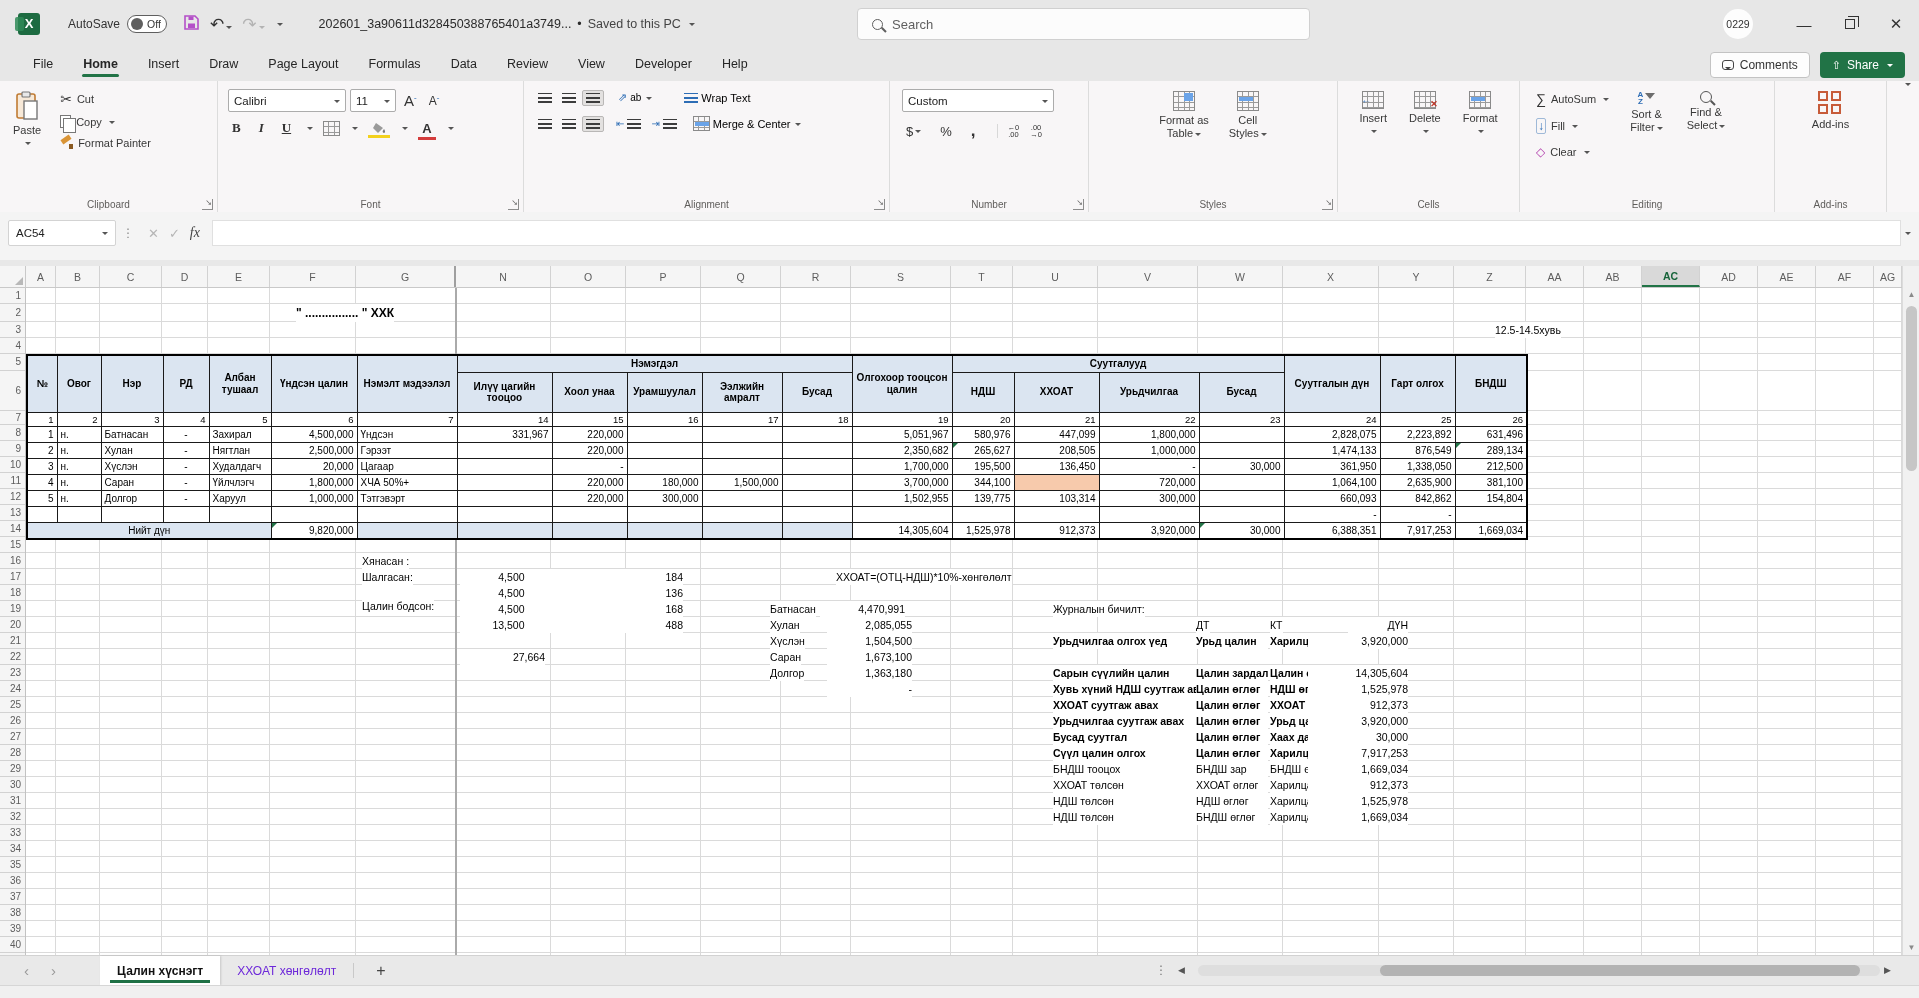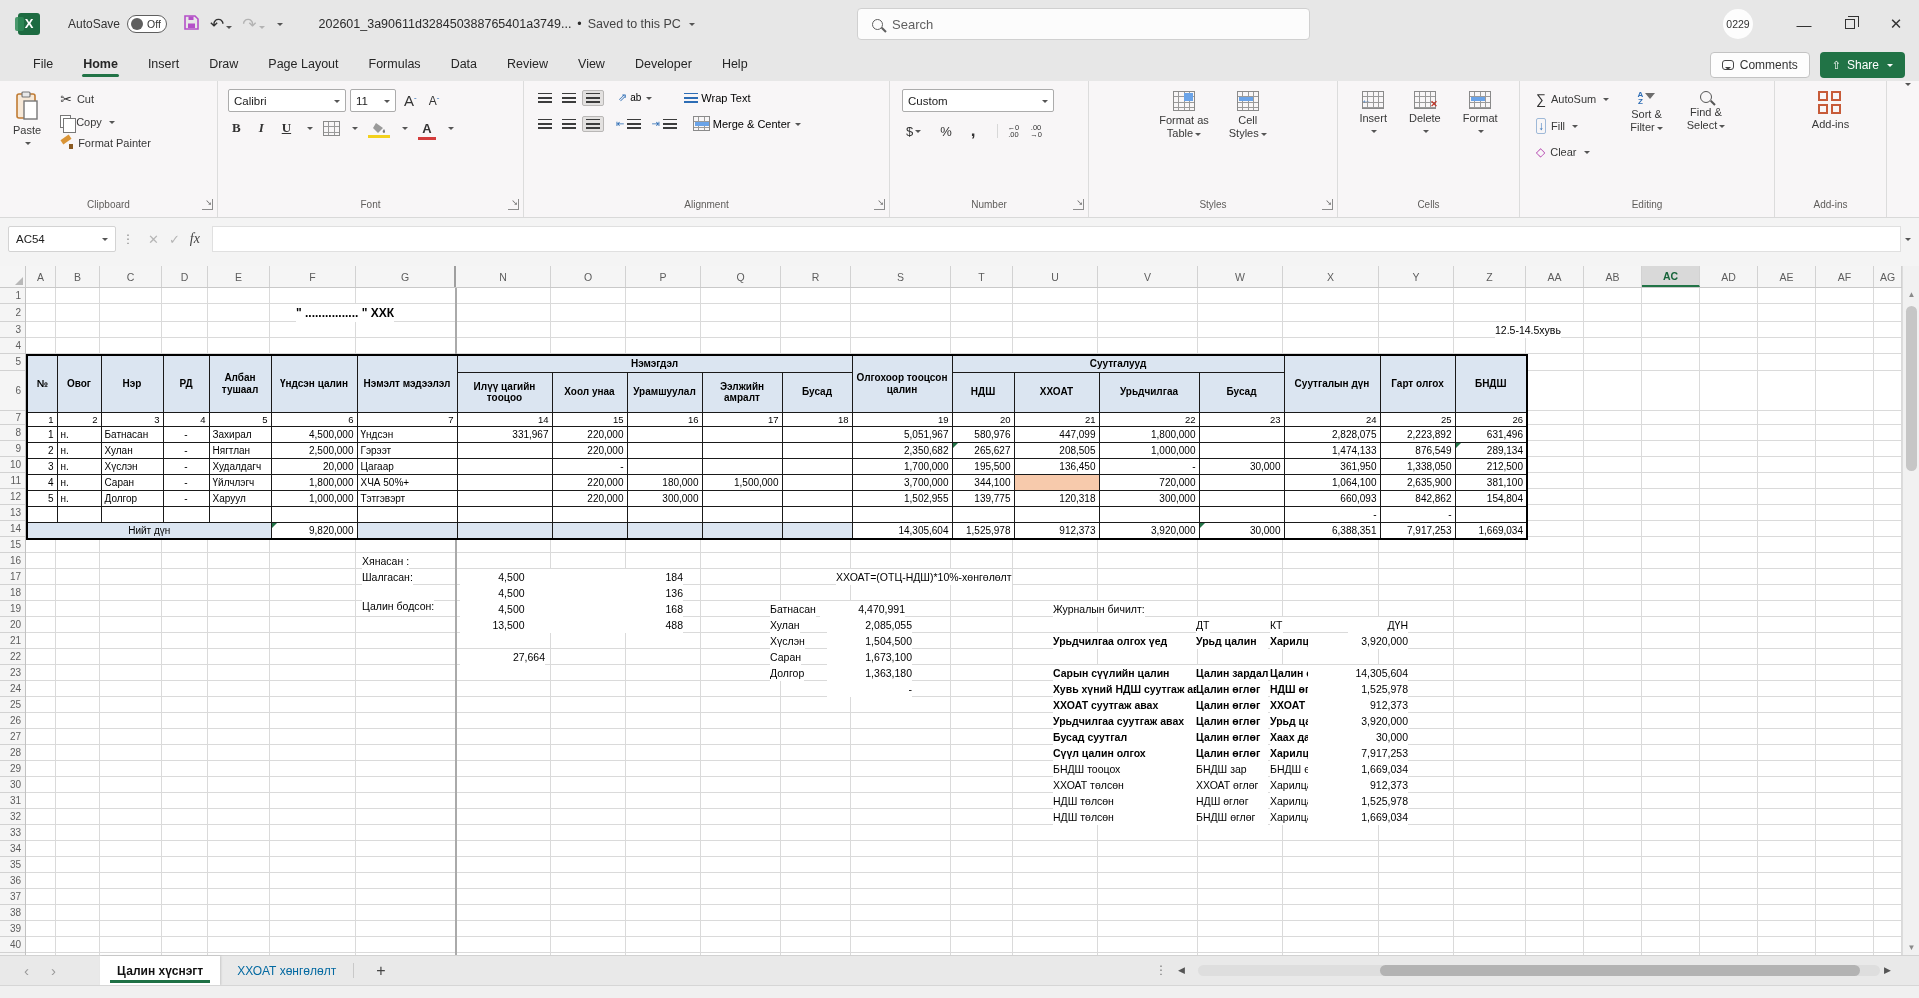--- a/index.html
+++ b/index.html
@@ -86,21 +86,21 @@
   .cleari { color:#b13dac; font-size:12px; }
   .azi { font-size:8px; line-height:7px; color:#2d6db5; font-weight:bold; }
   .funneli { width:0; height:0; border:5px solid transparent; border-top:6px solid #6d6d6d; }
   .magbig { width:12px; height:12px; border:1.6px solid #555; border-radius:50%; position:relative; }
   .magbig::after { content:""; position:absolute; left:9px; top:10px; width:6px; height:1.6px; background:#555; transform:rotate(45deg); }
   .addinsi { width:24px; height:24px; display:grid; grid-template-columns:10px 10px; grid-template-rows:10px 10px; gap:3px; }
   .addinsi span { border:2px solid #c75b39; }
   .rb-collapse { position:absolute; right:8px; bottom:4px; color:#666; }
 
   
-  .fb { position:absolute; left:0; top:218px; width:1919px; height:48px; background:#f4f4f4; display:flex; align-items:center; padding:0 0 6px 0;justify-content:center; }
+  .fb { position:absolute; left:0; top:212px; width:1919px; height:48px; background:#f4f4f4; display:flex; align-items:center; padding:0 0 6px 0;justify-content:center; }
   .namebox { width:108px; height:26px; background:#fff; border:1px solid #d3d3d3; border-radius:2px; margin-left:8px; display:flex; align-items:center; justify-content:space-between; padding:0 7px; font-size:11.5px; color:#222; }
   .fb-dots { color:#8a8a8a; font-size:12px; margin:0 6px; }
   .fb-btns { display:flex; align-items:center; gap:10px; padding:0 8px; }
   .fb-x { color:#b5b5b5; font-size:13px; }
   .fb-ck { color:#b5b5b5; font-size:13px; }
   .fb-fx { font-family:"Liberation Serif", serif; font-style:italic; font-size:14px; color:#444; }
   .fb-input { flex:1; height:26px; background:#fff; border:1px solid #e0e0e0; margin-left:4px; margin-right:2px; }
   .fb-chv { margin-right:8px; color:#666; }
 
   
@@ -131,21 +131,21 @@
   #tbl tr.numrow td { font-size:9.5px; text-align:right; }
 
   
   .vscroll { position:absolute; right:0; top:266px; width:17px; height:689px; background:#f1f1f1; border-left:1px solid #dcdcdc; }
   .vs-up { position:absolute; top:24px; left:0; width:17px; text-align:center; color:#8a8a8a; font-size:8px; }
   .vs-dn { position:absolute; bottom:3px; left:0; width:17px; text-align:center; color:#8a8a8a; font-size:8px; }
   .vs-thumb { position:absolute; left:3px; top:40px; width:11px; height:165px; background:#c6c6c6; border-radius:6px; }
   .tabbar { position:absolute; left:0; top:955px; width:1919px; height:30px; background:#e9e9e9; border-top:1px solid #d2d2d2; }
   .tb-nav { position:absolute; left:24px; top:0; height:100%; display:flex; align-items:center; gap:22px; color:#9a9a9a; font-size:15px; }
   #sheettabs { position:absolute; left:100px; top:0; height:100%; display:flex; align-items:stretch; }
-  .stab { display:flex; align-items:center; padding:0 17px; font-size:12px; color:#0369a1; position:relative; }
+  .stab { display:flex; align-items:center; padding:0 17px; font-size:12px; color:#6d28d9; position:relative; }
   .stab.act { background:#fff; font-weight:bold; color:#111; box-shadow:1px 0 2px rgba(0,0,0,.15); }
   .stab.act::after { content:""; position:absolute; left:10px; right:10px; bottom:2px; height:3px; background:#1e7145; }
   .stab-div { width:1px; background:#c9c9c9; margin:7px 0; }
   .addsheet { display:flex; align-items:center; padding:0 22px; color:#444; font-size:16px; }
   .hs-dots { position:absolute; left:1155px; top:7px; color:#7a7a7a; font-size:12px; }
   .hs-left { position:absolute; left:1178px; top:9px; color:#555; font-size:9px; }
   .hs-right { position:absolute; left:1884px; top:9px; color:#555; font-size:9px; }
   .hs-track { position:absolute; left:1198px; top:9px; width:682px; height:11px; background:#dedede; border-radius:6px; }
   .hs-thumb { position:absolute; left:182px; top:0; width:480px; height:11px; background:#b3b3b3; border-radius:6px; }
   .status { position:absolute; left:0; top:985px; width:1919px; height:13px; background:#f0f0f0; border-top:1px solid #d6d6d6; }
@@ -790,21 +790,21 @@
               <td class="l">Харуул</td>
               <td class="r">1,000,000</td>
               <td class="l">Тэтгэвэрт</td>
               <td class="r"></td>
               <td class="r">220,000</td>
               <td class="r">300,000</td>
               <td class="r"></td>
               <td class="r"></td>
               <td class="r">1,502,955</td>
               <td class="r">139,775</td>
-              <td class="r">120,318</td>
+              <td class="r">103,314</td>
               <td class="r">300,000</td>
               <td class="r"></td>
               <td class="r">660,093</td>
               <td class="r">842,862</td>
               <td class="r">154,804</td>
             </tr>
             <tr style="height:16px">
               <td class="r"></td>
               <td class="l"></td>
               <td class="l"></td>

